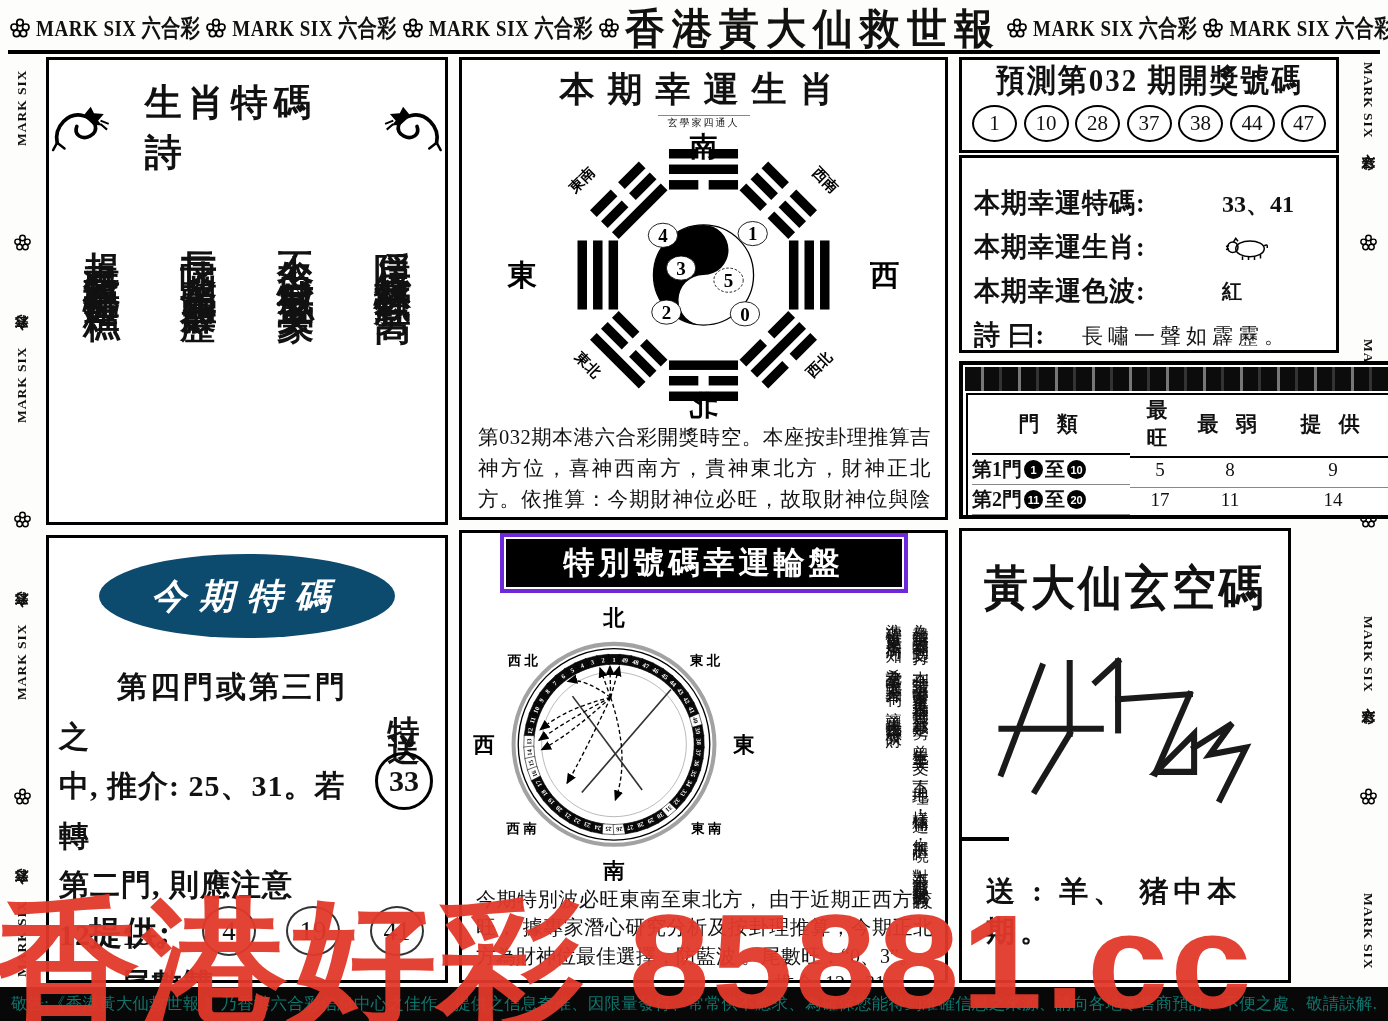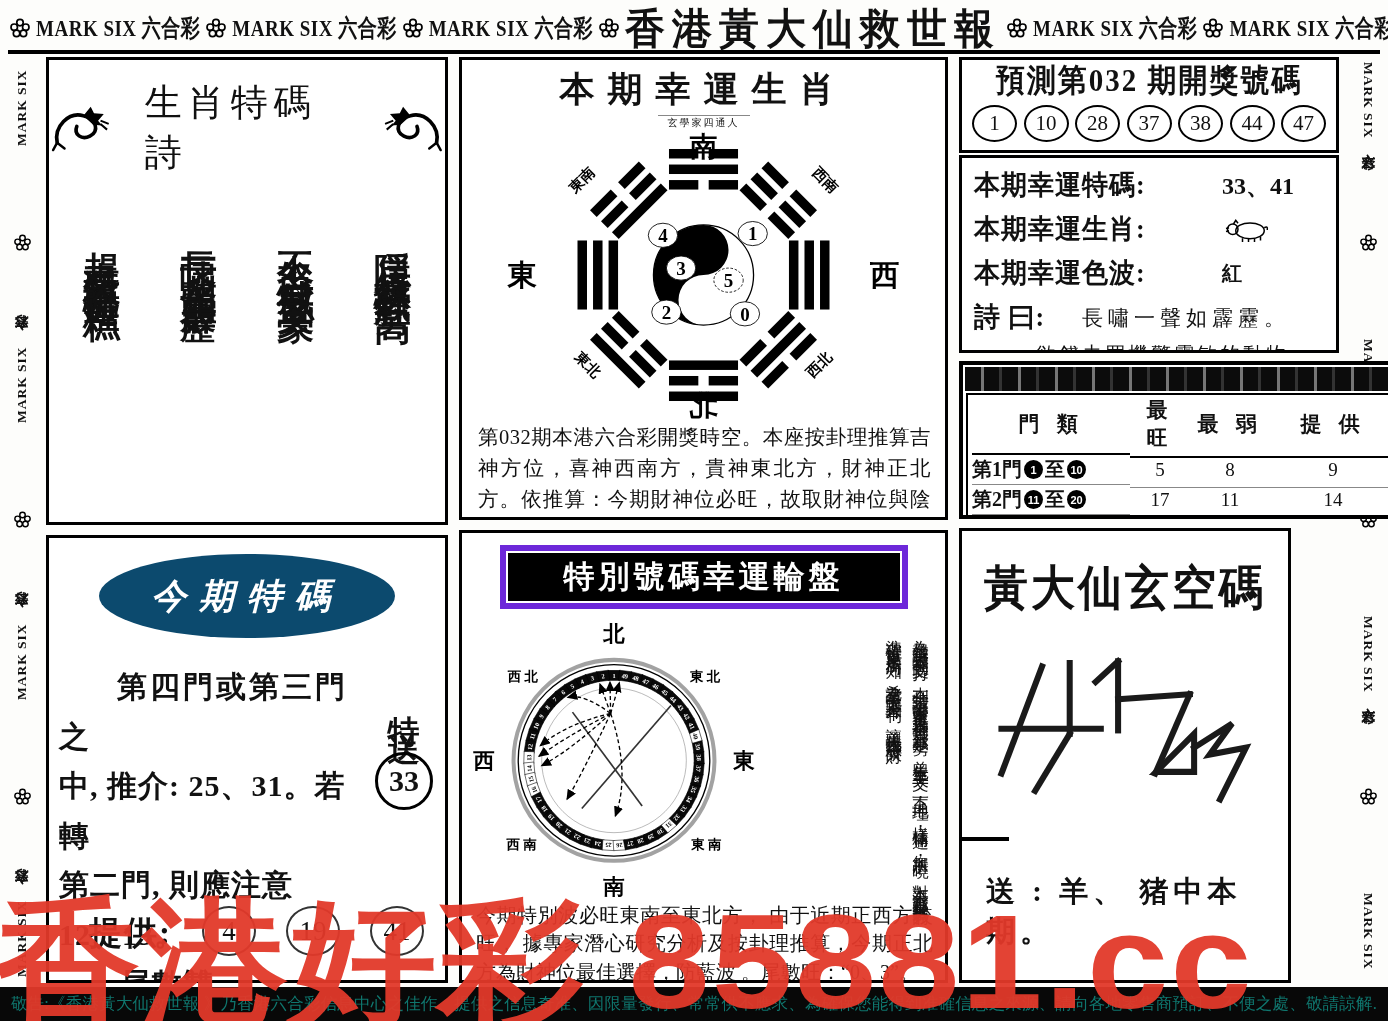--- a/index.html
+++ b/index.html
@@ -36,36 +36,36 @@
   #panelA { left:2px; top:3px; width:402px; height:468px; }
   #panelB { left:2px; top:481px; width:402px; bottom:2px; }
   #panelC { left:415px; top:3px; width:489px; height:463px; }
   #panelD { left:415px; top:476px; width:489px; bottom:2px; }
   #boxE { left:915px; top:3px; width:380px; height:96px; }
   #boxF { left:915px; top:101px; width:380px; height:198px; }
   #boxG { left:915px; top:307px; width:450px; height:158px; border-width:4px; }
   #boxH { left:915px; top:474px; width:332px; bottom:2px; }
   
   .poem-title-row { display:flex; align-items:center; justify-content:center; gap:14px; margin-top:18px; }
-  .poem-title { font-size:37px; font-weight:400; letter-spacing:6px; }
+  .poem-title { font-size:37px; font-weight:700; letter-spacing:6px; }
   .dragon { width:86px; height:58px; }
   .dragon.flip { transform:scaleX(-1); }
   .poem-cols { display:flex; justify-content:space-between; padding:0 34px; margin-top:44px; height:330px; }
   .poem-col { writing-mode:vertical-rl; text-orientation:upright; font-size:37px; font-weight:bold; letter-spacing:9px; line-height:1; }
   
   .taiji-title { text-align:center; font-size:35px; font-weight:900; letter-spacing:13px; margin-top:6px; }
   .taiji-sub { text-align:center; font-size:10px; letter-spacing:2px; border-top:1px solid #888; width:92px; margin:2px auto 0; }
   .bagua-svg { display:block; margin:0 auto; height:290px; }
   .taiji-body { font-size:20.5px; line-height:1.5; padding:2px 14px 0 16px; text-align:justify; letter-spacing:0.5px; }
   
   .pred-title { text-align:center; font-size:29px; font-weight:bold; letter-spacing:2px; margin-top:1px; transform:scaleY(1.1); }
   .pred-row { display:flex; justify-content:space-between; padding:4px 10px 0; }
   .pred-circle { width:45px; height:37px; border:2px solid #000; border-radius:50%; display:flex; align-items:center; justify-content:center; font-size:21px; }
   
-  .lucky { padding:10px 12px 0; }
+  .lucky { padding:28px 12px 0; }
   .lucky-row { display:flex; align-items:center; margin-bottom:9px; }
   .lucky-label { font-size:26px; font-weight:bold; letter-spacing:1px; width:248px; transform-origin:left; transform:scaleY(1.05); }
   .lucky-value { font-size:24px; font-weight:bold; }
   .lucky-value.small { font-size:20px; }
   .poem-line1 { font-size:21px; letter-spacing:5px; }
   .poem-line2 { font-size:20px; letter-spacing:3px; padding-left:62px; margin-top:6px; }
   .zodiac-animal { width:50px; height:30px; }
   
   .table-banner { height:24px; margin:2px; background:
       repeating-linear-gradient(90deg,#0c0c0c 0 16px,#777 16px 19px,#0c0c0c 19px 34px,#333 34px 37px);
@@ -83,21 +83,21 @@
   .tq-line { font-size:30px; font-weight:bold; line-height:1.65; letter-spacing:1px; }
   .tq-line.ind1 { text-indent:58px; letter-spacing:3px;font-family:Liberation Serif, serif; }
   .tq-line.ind2 { text-indent:62px; }
   .tq-side { position:absolute; right:12px; top:152px; display:flex; flex-direction:column; align-items:center; gap:26px; }
   .tq-side-label { writing-mode:vertical-rl; text-orientation:upright; font-size:32px; font-weight:bold; letter-spacing:18px; }
   .tq-side-circle { width:58px; height:58px; border:3px solid #000; border-radius:50%; display:flex; align-items:center; justify-content:center; font-size:30px; font-weight:bold; }
   .offer-row { position:absolute; left:18px; bottom:24px; display:flex; align-items:flex-end; gap:30px;margin-left:22px; }
   .offer-label { font-size:33px; font-weight:bold; letter-spacing:2px; }
   .offer-circle { width:54px; height:50px; border:2px solid #333; border-radius:50%; display:flex; align-items:center; justify-content:center; font-size:27px; }
   
-  .wheel-titlebox { width:408px; margin:12px auto 0; background:#000; border:6px solid #6d28d9; box-shadow:0 0 0 2px #fff inset; padding:5px 0; text-align:center; }
+  .wheel-titlebox { width:408px; margin:0 auto 0; background:#000; border:4px solid #6d28d9; box-shadow:0 0 0 2px #fff inset; padding:5px 0; text-align:center; }
   .wheel-titlebox span { color:#fff; font-family:"Liberation Sans","DejaVu Sans",sans-serif; font-size:31px; font-weight:900; letter-spacing:4px; }
   .wheel-flex { display:flex; margin-top:4px; }
   .wheel-svg { width:300px; height:288px; flex:0 0 auto; margin-left:2px; }
   .wheel-intro { writing-mode:vertical-rl; height:272px; font-size:16.5px; letter-spacing:2.5px; line-height:1.62; margin:14px 8px 0 auto; padding-right:4px; }
   .wheel-body { font-size:20px; line-height:1.42; padding:0 12px 0 14px; text-align:justify; }
   .wheel-tip { text-align:right; padding-right:60px; font-size:20px; }
   
   .xk-title { text-align:center; font-family:"Liberation Sans","DejaVu Sans",sans-serif; font-size:44px; font-weight:900; letter-spacing:3px; margin-top:28px; transform:scaleY(1.08); }
   .xk-glyph { display:block; margin:26px auto 0; width:280px; height:216px; }
   .xk-line { position:absolute; left:-3px; top:306px; width:50px; height:4px; background:#000; }

